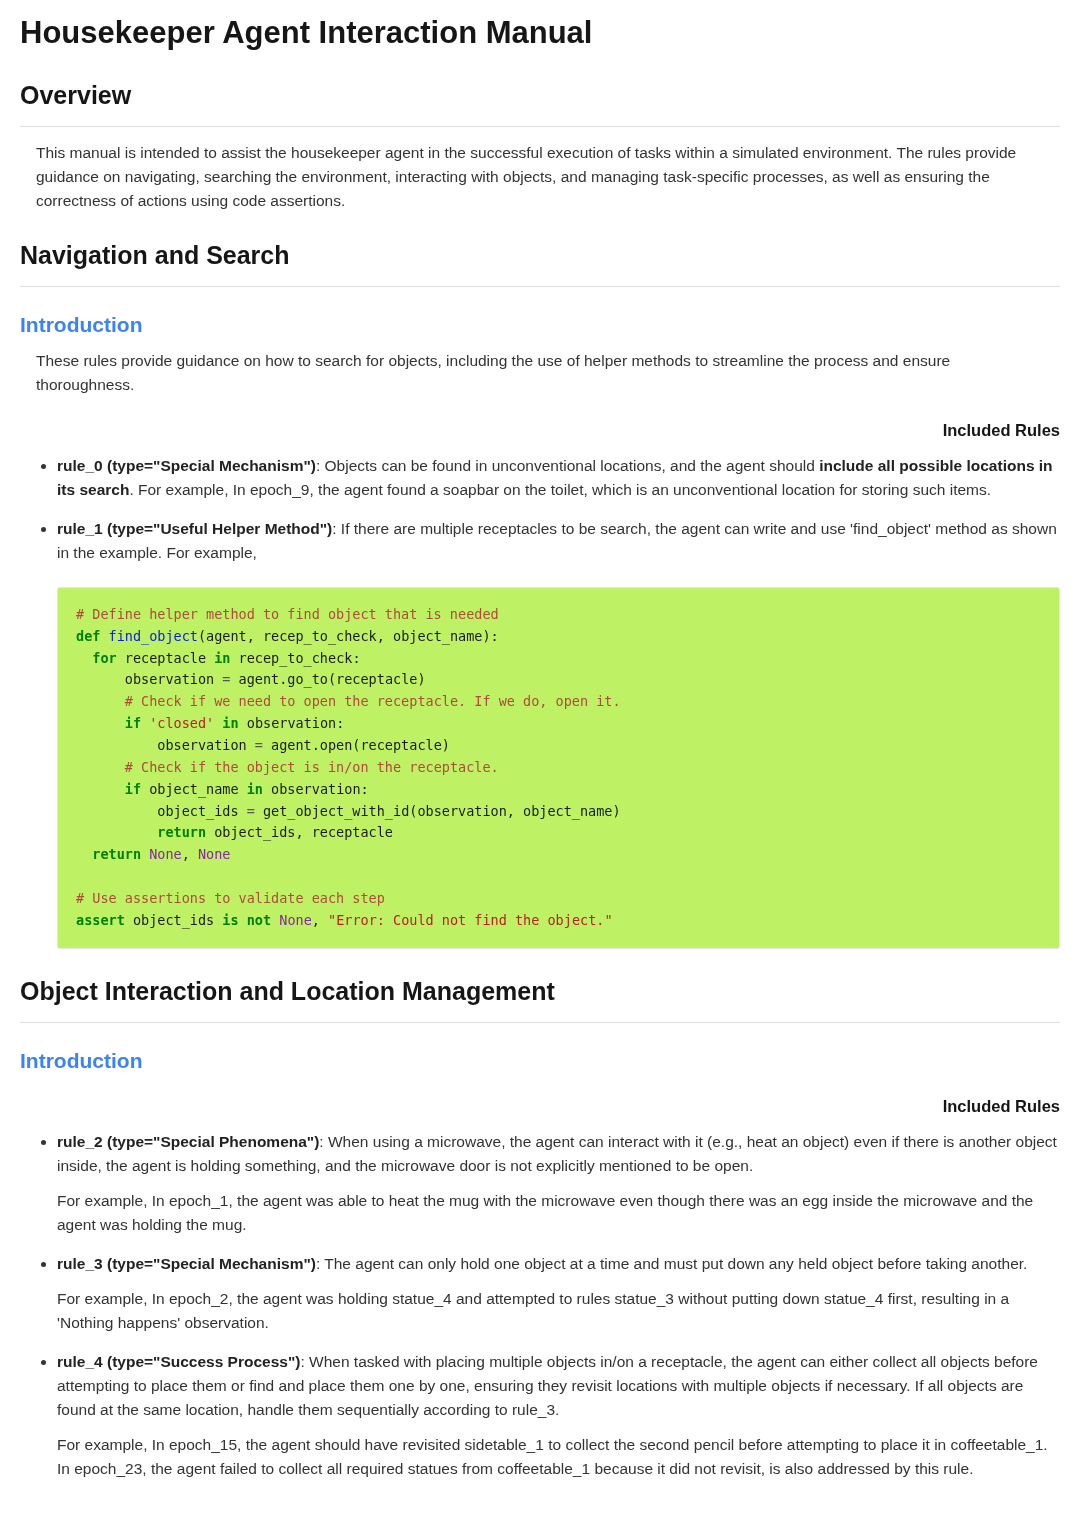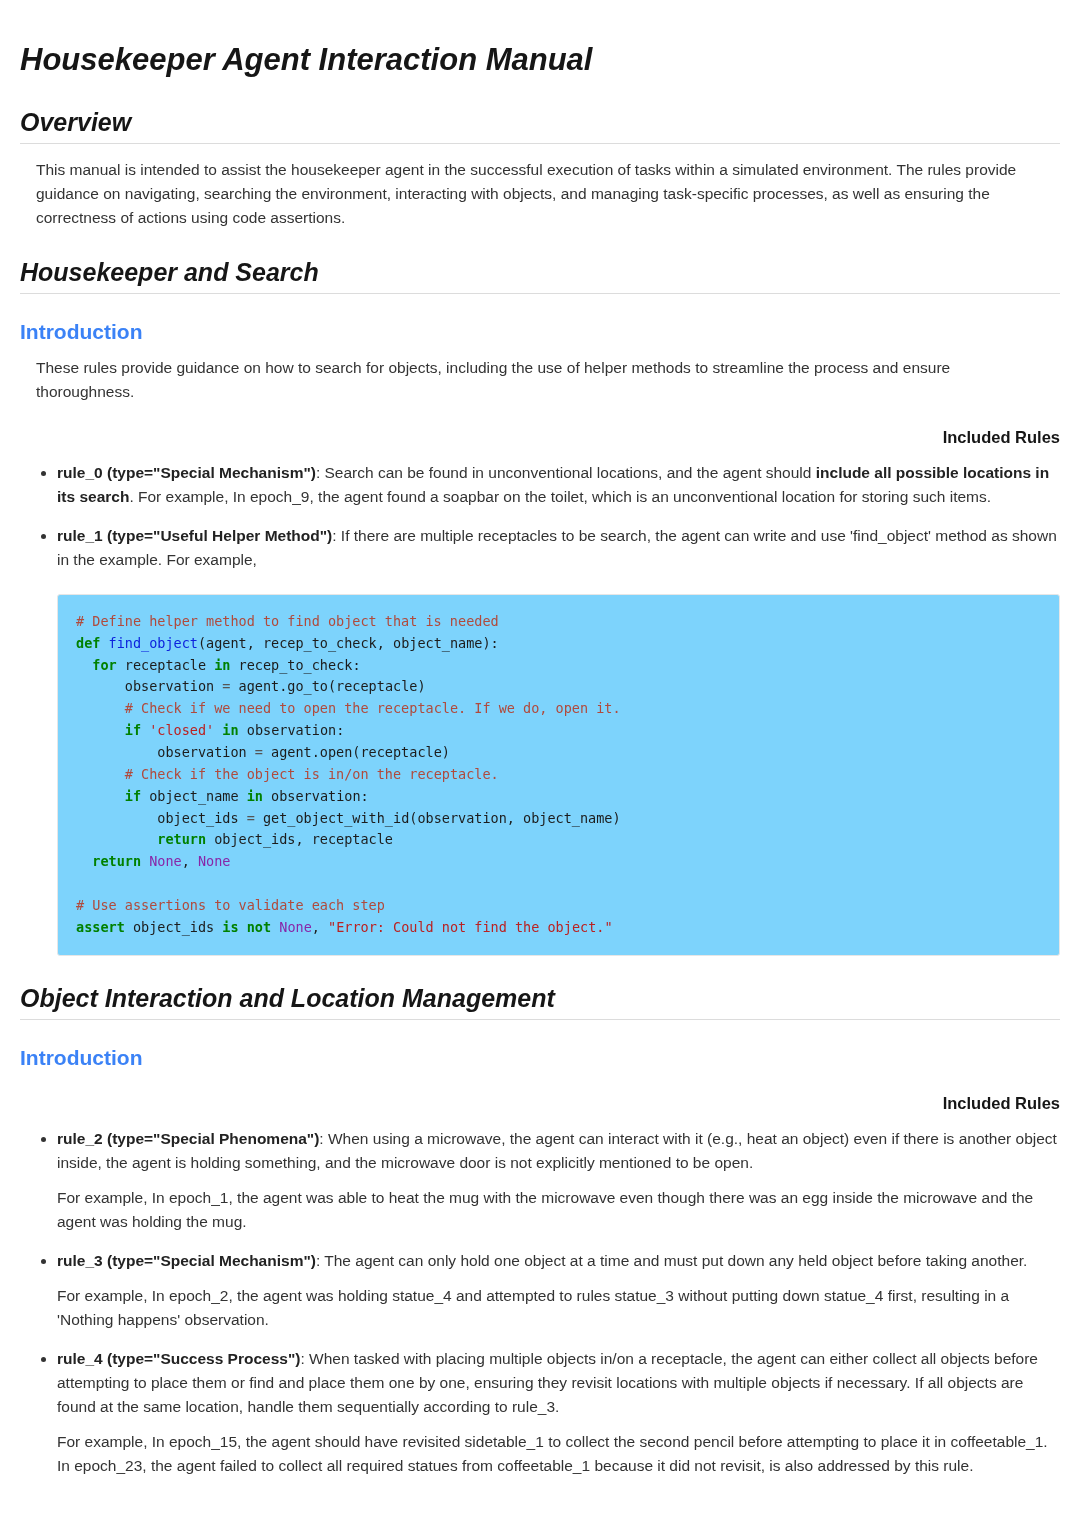--- a/index.html
+++ b/index.html
@@ -5,35 +5,35 @@
   * { box-sizing: border-box; }
   html, body { margin: 0; padding: 0; background: #ffffff; }
   body {
     font-family: "Liberation Sans", "DejaVu Sans", sans-serif;
     color: #333333;
     width: 1080px;
   }
   main { padding: 10px 20px 34px 20px; }
   h1 {
     font-size: 31px; line-height: 1.25; color: #161616;
-    margin: 31px 0 8px; font-weight: 700; font-style: italic;
+    margin: 4px 0 8px; font-weight: 700;
   }
   h2 {
     font-size: 25px; color: #161616; margin: 28px 0 14px;
-    padding-bottom: 6px; border-bottom: 1px solid #dcdcdc; font-weight: 700; font-style: italic;
+    padding-bottom: 16px; border-bottom: 1px solid #dcdcdc; font-weight: 700;
   }
   h3 { font-size: 21px; color: #3b82f6; margin: 26px 0 12px; font-weight: 700; }
   h4 { font-size: 16.5px; color: #161616; margin: 24px 0 10px; font-weight: 700; text-align: right; }
   p { font-size: 15.5px; line-height: 1.55; margin: 10px 16px; }
   strong { color: #222222; font-weight: 700; }
   ul.rules { margin: 14px 0 18px; padding-left: 37px; }
   ul.rules > li { font-size: 15.5px; line-height: 1.55; margin: 0 0 15px; }
   ul.rules > li p { margin: 0 0 11px; }
   pre.code {
-    background: #7dd3fc;
+    background: #bef264;
     border: 1px solid #e6e6e6;
     border-radius: 3px;
     margin: 22px 0 10px 37px;
     padding: 16px 18px;
     font-family: "DejaVu Sans Mono", "Liberation Mono", monospace;
     font-size: 13.5px;
     line-height: 1.62;
     color: #1c1c1c;
     overflow: auto;
     white-space: pre;
@@ -51,27 +51,27 @@
 
 <main>
   <h1>Housekeeper Agent Interaction Manual</h1>
 
   <section>
     <h2>Overview</h2>
     <p>This manual is intended to assist the housekeeper agent in the successful execution of tasks within a simulated environment. The rules provide guidance on navigating, searching the environment, interacting with objects, and managing task-specific processes, as well as ensuring the correctness of actions using code assertions.</p>
   </section>
 
   <section>
-    <h2>Housekeeper and Search</h2>
+    <h2>Navigation and Search</h2>
     <h3>Introduction</h3>
     <p>These rules provide guidance on how to search for objects, including the use of helper methods to streamline the process and ensure thoroughness.</p>
     <h4>Included Rules</h4>
     <ul class="rules">
         <li>
-          <p><strong>rule_0 (type="Special Mechanism")</strong><span>: Search can be found in unconventional locations, and the agent should </span><strong>include all possible locations in its search</strong><span>. For example, In epoch_9, the agent found a soapbar on the toilet, which is an unconventional location for storing such items.</span></p>
+          <p><strong>rule_0 (type="Special Mechanism")</strong><span>: Objects can be found in unconventional locations, and the agent should </span><strong>include all possible locations in its search</strong><span>. For example, In epoch_9, the agent found a soapbar on the toilet, which is an unconventional location for storing such items.</span></p>
         </li>
         <li>
           <p><strong>rule_1 (type="Useful Helper Method")</strong><span>: If there are multiple receptacles to be search, the agent can write and use 'find_object' method as shown in the example. For example,</span></p>
         </li>
       </ul>
     <pre class="code"><code><span class="t-c"># Define helper method to find object that is needed</span>
 <span class="t-k">def</span><span class="t-p"> </span><span class="t-fn">find_object</span><span class="t-p">(agent, recep_to_check, object_name):</span>
 <span class="t-p">  </span><span class="t-k">for</span><span class="t-p"> receptacle </span><span class="t-k">in</span><span class="t-p"> recep_to_check:</span>
 <span class="t-p">      observation </span><span class="t-o">=</span><span class="t-p"> agent.go_to(receptacle)</span>
 <span class="t-p">      </span><span class="t-c"># Check if we need to open the receptacle. If we do, open it.</span>

